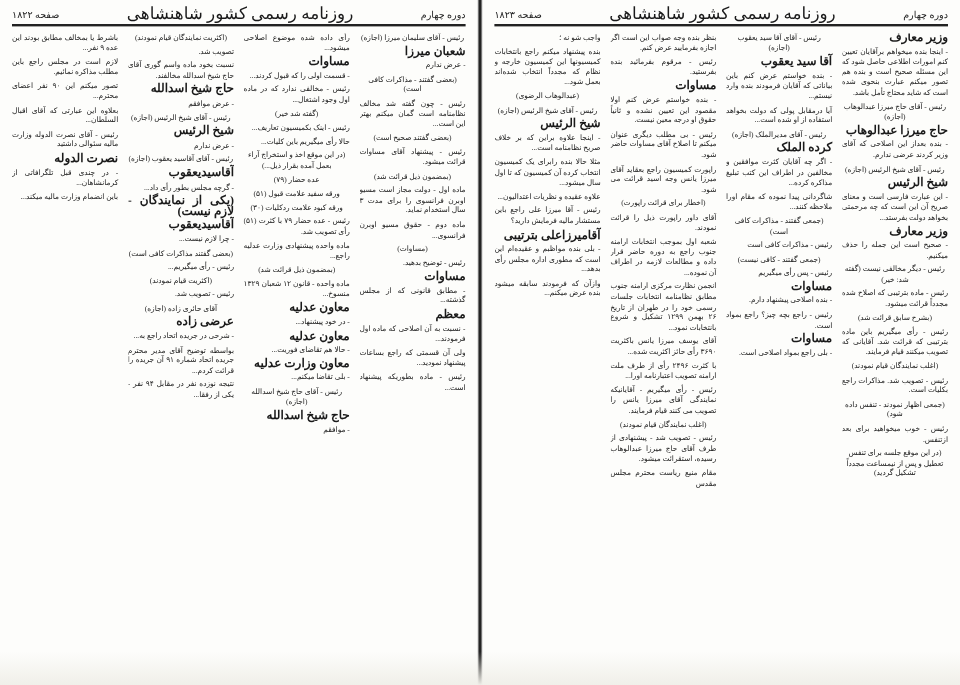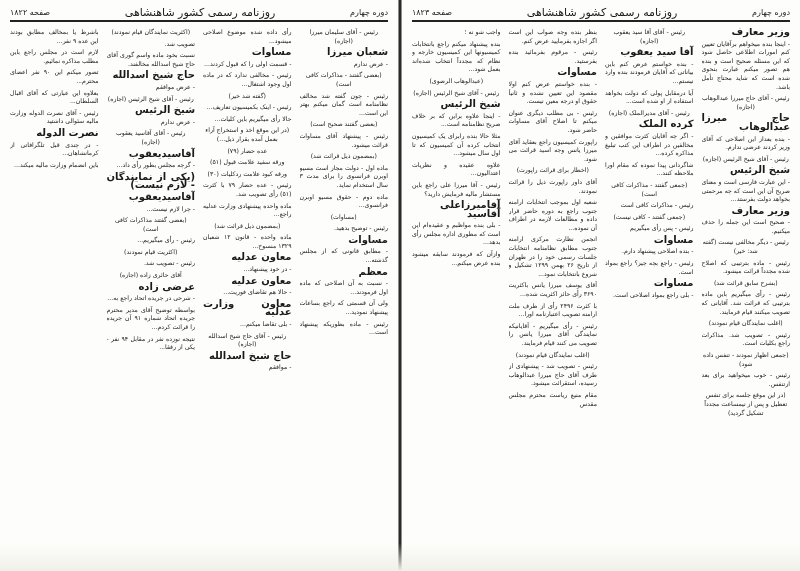--- a/index.html
+++ b/index.html
@@ -4,25 +4,25 @@
 <style>
   html, body { margin:0; padding:0; }
   body {
     width:800px; height:571px; overflow:hidden;
     background:#fdfdfb;
     font-family:"DejaVu Sans", sans-serif;
     color:#1a1a1a;
     position:relative;
   }
   .spread { position:absolute; inset:0; display:flex; flex-direction:row-reverse; }
-  .page { position:relative; width:398px; height:571px; box-sizing:border-box; padding:6px 10px 0 10px; }
+  .page { position:relative; width:398px; height:571px; box-sizing:border-box; padding:6px 10px 0 10px;font-family:Liberation Serif, serif; }
   .gutter { width:4px; background:linear-gradient(90deg,#bbb,#222 40%,#222 60%,#bbb); }
   .header { display:flex; flex-direction:row-reverse; justify-content:space-between; align-items:center;
     font-size:8px; height:12px; border-bottom:2px solid #222; padding-bottom:2px; direction:rtl; }
-  .header .title { font-size:11px; }
+  .header .title { font-size:14px; }
   .columns { display:flex; flex-direction:row-reverse; gap:8px; margin-top:6px; height:540px; }
   .col { flex:1; direction:rtl; font-size:6.2px; line-height:8.6px; text-align:justify; overflow:hidden; }
   .col p { margin:0 0 3px 0; }
   .speaker { font-weight:bold; font-size:10px; }
   .center { text-align:center; }
   .bottom-fade { position:absolute; bottom:0; left:0; right:0; height:28px; background:linear-gradient(#fdfdfb00,#f0efe9); }
 </style>
 </head>
 <body>
 
@@ -96,21 +96,21 @@
       <div class="col">
           <p>واجب شو نه ؛</p>
           <p>بنده پیشنهاد میکنم راجع بانتخابات کمیسیونها این کمیسیون خارجه و نظام که مجدداً انتخاب شده‌اند بعمل شود...</p>
           <p class="center">(عبدالوهاب الرضوی)</p>
           <p class="center">رئیس - آقای شیخ الرئیس (اجازه)</p>
           <p class="speaker">شیخ الرئیس</p>
           <p>- اینجا علاوه براین که بر خلاف صریح نظامنامه است...</p>
           <p>مثلا حالا بنده رابرای یک کمیسیون انتخاب کرده آن کمیسیون که تا اول سال میشود...</p>
           <p>علاوه عقیده و نظریات اعتدالیون...</p>
           <p>رئیس - آقا میرزا علی راجع باین مستشار مالیه فرمایش دارید؟</p>
-          <p class="speaker">آقامیرزاعلی آقاسید</p>
+          <p class="speaker">آقامیرزاعلی بترتیبی</p>
           <p>- بلی بنده مواظبم و عقیده‌ام این است که مطوری اداره مجلس رأی بدهد...</p>
           <p>وازآن که فرمودند سابقه میشود بنده عرض میکنم...</p>
         </div>
     </div>
   </div>
 
   <div class="gutter"></div>
 
   <div class="page">
     <div class="header">

